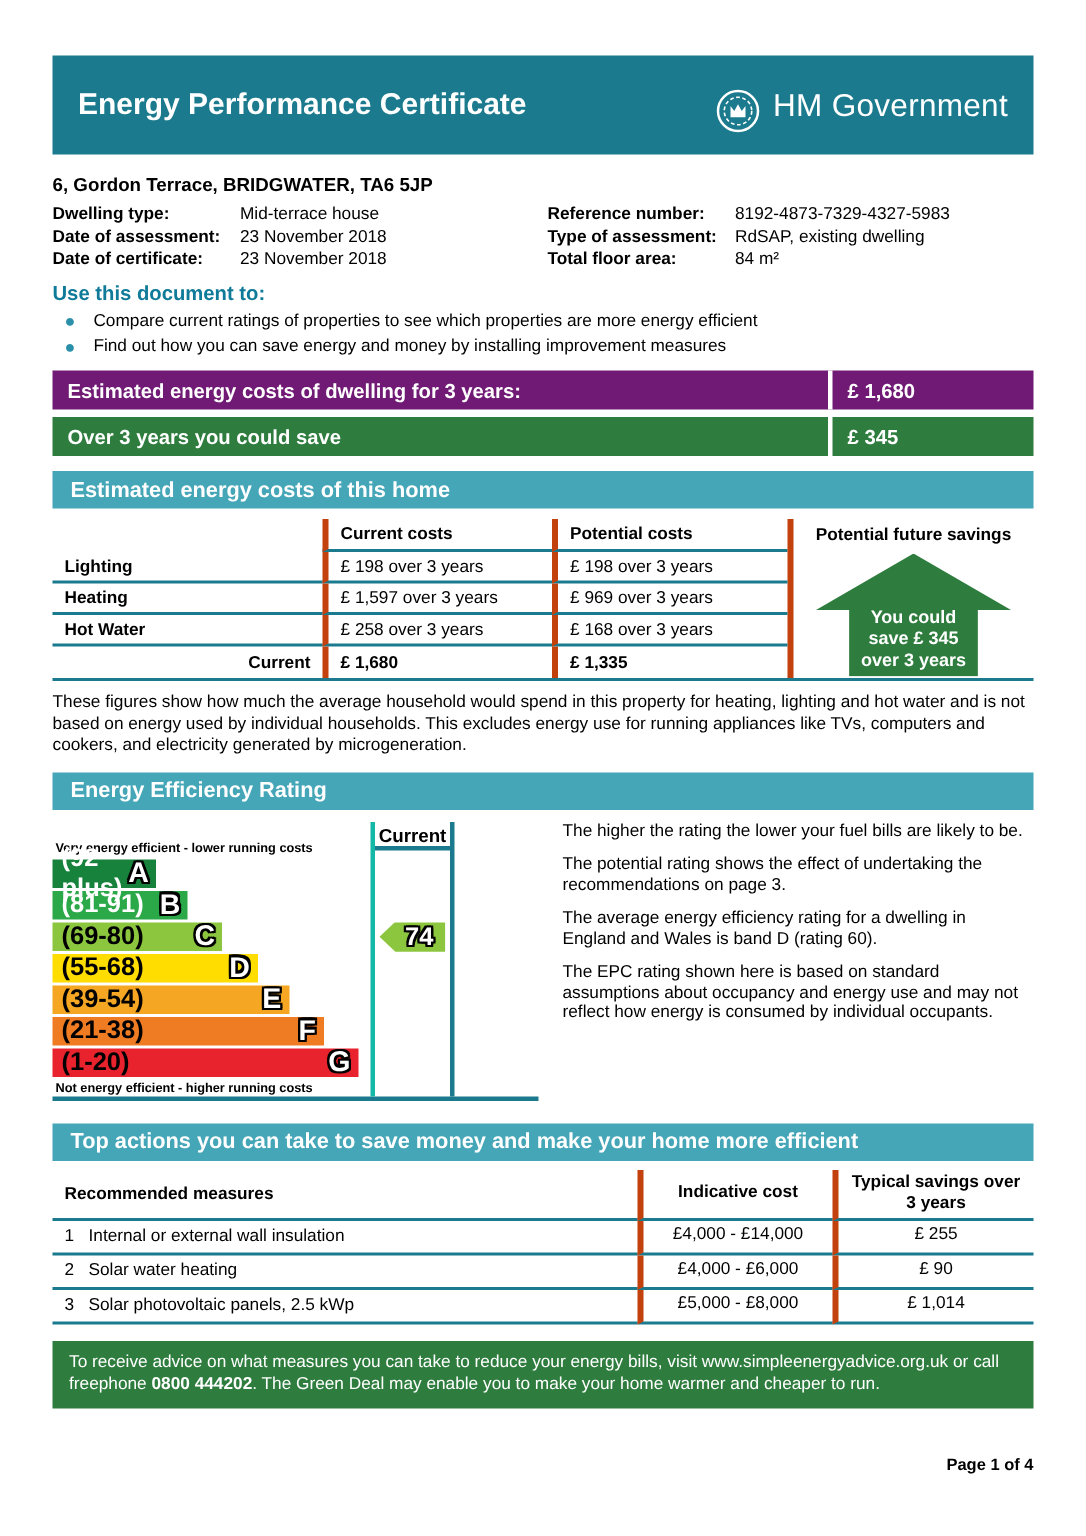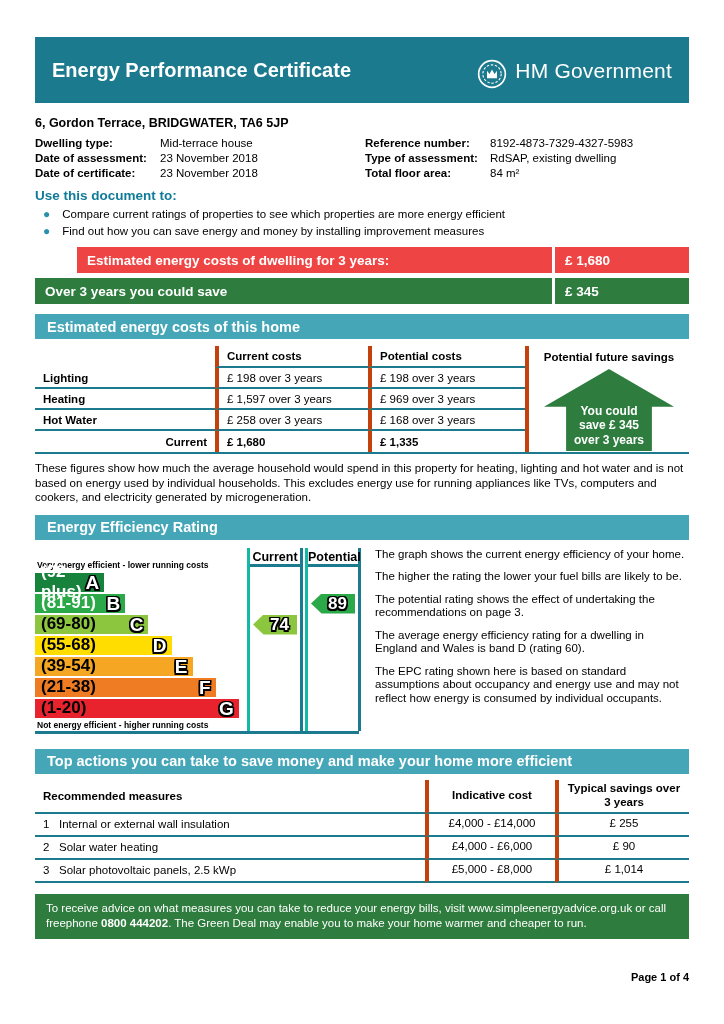--- a/index.html
+++ b/index.html
@@ -21,21 +21,21 @@
   .detail-label { font-weight:bold; }
 
   .use-heading { margin-top:9px; color:#0f7b99; font-size:13.5px; font-weight:bold; }
   .bullets { margin-top:5px; }
   .bullet-row { display:flex; font-size:11.5px; margin-bottom:4px; }
   .bullet-dot { color:#2a8fa8; font-size:12px; margin:0 12px 0 8px; line-height:13px; }
 
   
   .banners { margin-top:9px; }
   .banner { display:flex; height:26px; margin-bottom:5px; color:#fff; font-weight:bold; font-size:13.5px; }
-  .banner.red { background:#ef4444;margin-left:42px; }
+  .banner.red { background:#701a75; }
   .banner.green { background:#2e7d3e; }
   .banner-label { flex:1; display:flex; align-items:center; padding-left:10px; }
   .banner-value { width:137px; display:flex; align-items:center; padding-left:10px; border-left:3px solid #fff; }
 
   
   .section-bar { margin-top:10px; height:25px; background:#45a6b8; color:#fff; font-size:14.5px; font-weight:bold; display:flex; align-items:center; padding-left:12px; }
 
   
   .cost-table { margin-top:7px; display:grid; grid-template-columns:180px 153px 157px 1fr; grid-template-rows:22px 21px 21px 21px 21px; border-bottom:2px solid #1b7a8d; font-size:11.5px; }
   .ct-cell { display:flex; align-items:center; padding:0 8px; }
@@ -218,28 +218,23 @@
           <span class="band-letter">G</span>
         </div>
 
         <div class="epc-scale-label epc-bottom-label">Not energy efficient - higher running costs</div>
       </div>
 
       <div class="epc-col cur">
         <div class="epc-col-header">Current</div>
         <div class="epc-arrow" style="background: rgb(140, 198, 63); top: 67px;">74</div>
       </div>
-      <div class="epc-col pot">
-        <div class="epc-col-header">Potential</div>
-        <div class="epc-arrow" style="background: rgb(43, 169, 73); top: 46px;">89</div>
-      </div>
     </div>
 
     <div class="epc-text">
-      <p>The graph shows the current energy efficiency of your home.</p>
       <p>The higher the rating the lower your fuel bills are likely to be.</p>
       <p>The potential rating shows the effect of undertaking the recommendations on page 3.</p>
       <p>The average energy efficiency rating for a dwelling in England and Wales is band D (rating 60).</p>
       <p>The EPC rating shown here is based on standard assumptions about occupancy and energy use and may not reflect how energy is consumed by individual occupants.</p>
     </div>
   </div>
 
   <div class="section-bar actions-bar">Top actions you can take to save money and make your home more efficient</div>
 
   <div class="actions-table">

